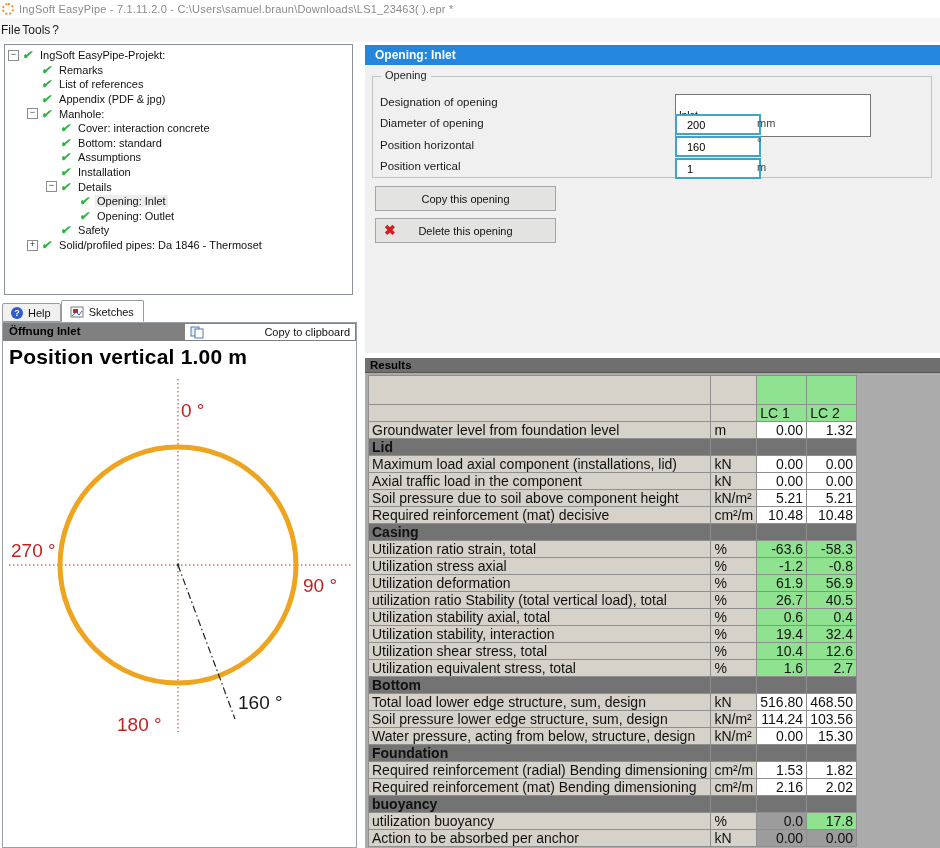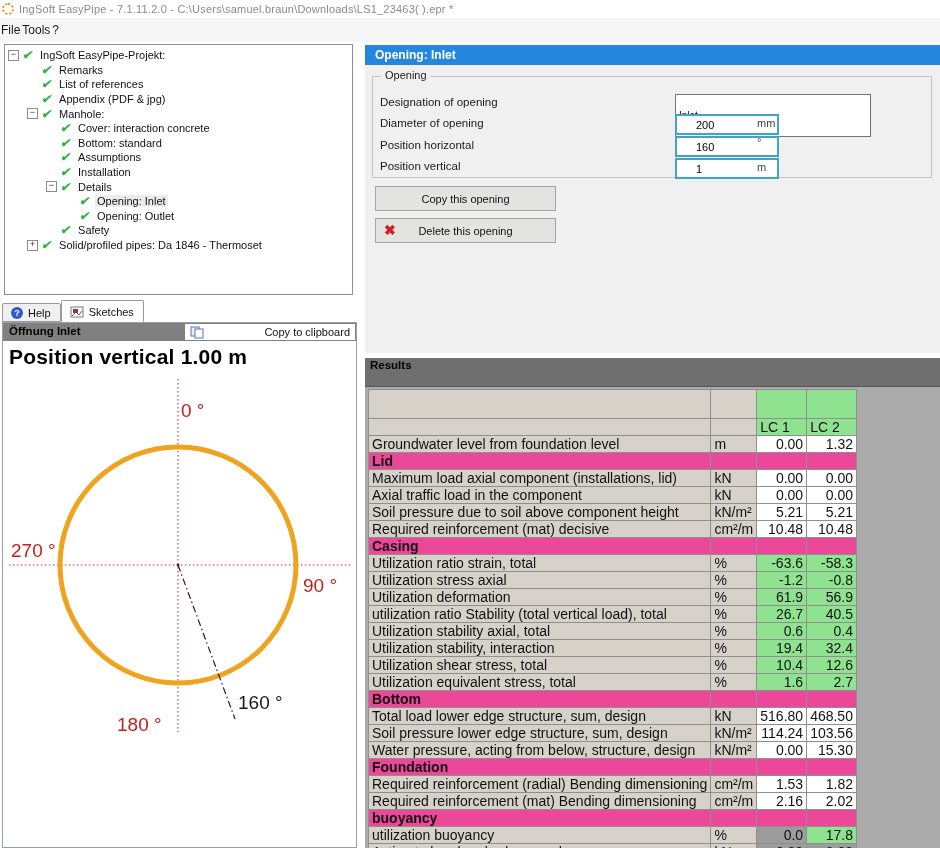--- a/index.html
+++ b/index.html
@@ -50,38 +50,38 @@
   .opening-panel{position:absolute;left:365px;top:45px;width:575px;height:308px;background:#f0f0f0;}
   .opening-header{height:20px;background:#2486dd;color:#fff;font-weight:bold;font-size:12px;
     padding:3px 0 0 10px;box-sizing:border-box;}
   .groupbox{position:absolute;left:7px;top:31px;width:558px;height:100px;border:1px solid #c3c3c3;}
   .groupbox-legend{position:absolute;left:8px;top:-8px;background:#f0f0f0;padding:0 4px;font-size:11px;color:#222;}
   .field-label{position:absolute;left:15px;font-size:11.5px;color:#1a1a1a;}
   .unit-label{position:absolute;left:392px;font-size:11px;color:#444;}
   .txt-input{position:absolute;left:310px;width:188px;height:15px;border:1px solid #767676;
     font-size:10px;padding:13px 3px;font-family:Liberation Sans, sans-serif;background:#fff;}
   .num-input{position:absolute;left:310px;width:62px;height:15px;border:2px solid #42a4c5;
-    font-size:11px;padding:1px 19px;font-family:"Liberation Sans",sans-serif;background:#fff;}
+    font-size:11px;padding:1px 10px;font-family:"Liberation Sans",sans-serif;background:#fff;}
   .win-btn{position:absolute;left:10px;width:181px;height:25px;background:#e3e3e1;
     border:1px solid #a5a5a5;font-size:11px;color:#111;display:flex;align-items:center;
     justify-content:center;box-sizing:border-box;}
   .delete-x{position:absolute;left:8px;color:#cf2121;font-size:14px;font-weight:bold;line-height:25px;}
   
   .results-panel{position:absolute;left:365px;top:358px;width:575px;height:490px;background:#ababab;}
-  .results-header{height:29px;background:#6f6f6f;color:#000;font-weight:bold;font-size:11.5px;
+  .results-header{height:15px;background:#6f6f6f;color:#000;font-weight:bold;font-size:11.5px;
     padding:1px 0 0 5px;box-sizing:border-box;border-bottom:1px solid #555;}
   table.results{border-collapse:collapse;margin:2px 0 0 3px;font-size:14px;table-layout:fixed;}
   table.results td{border:1px solid #8f8f8f;height:15px;padding:0 3px;overflow:hidden;
     white-space:nowrap;color:#111;}
   td.c-lbl{background:#d6d2ca;}
   td.c-unit{background:#d6d2ca;}
   td.c-val{text-align:right;background:#fff;}
   td.c-val.g{background:#8fe28f;}
   td.c-val.k{background:#9c9c9c;}
-  tr.section td{background:#ec4899;}
+  tr.section td{background:#737373;}
   tr.section td.c-lbl{font-weight:bold;}
   td.hdr-green{background:#8fe28f;}
   tr.hdr-tall td{height:28px;}
 </style>
 </head>
 <body>
 
 <div class="titlebar">
   <span class="app-icon"></span>
   <span class="title-text">IngSoft EasyPipe - 7.1.11.2.0 - C:\Users\samuel.braun\Downloads\LS1_23463( ).epr *</span>

